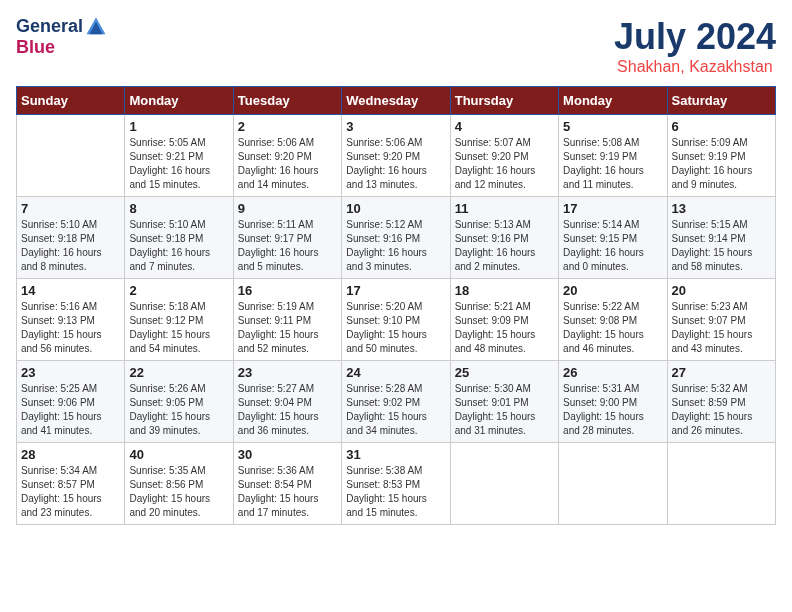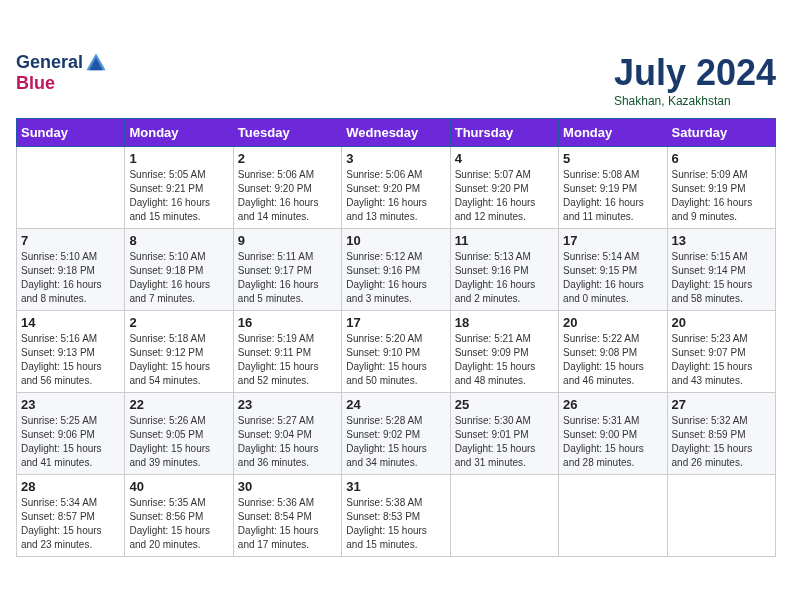--- a/index.html
+++ b/index.html
@@ -8,59 +8,58 @@
       background: #fff;
       width: 792px;
       min-height: 612px;
       padding: 16px;
     }
     .header {
       display: flex;
       justify-content: space-between;
       align-items: flex-start;
       margin-bottom: 10px;
-      margin-top: 36px;
     }
     .logo {
       display: flex;
       align-items: center;
     }
     .logo-text {
       font-size: 18px;
       font-weight: bold;
       color: #1a3a6b;
       line-height: 1.1;
     }
     .logo-text span {
       color: #be185d;
     }
     .logo-icon {
       width: 28px;
       height: 28px;
       margin-left: 2px;
     }
     .title-block {
-      text-align: left;
+      text-align: center;
     }
     .month-title {
       font-size: 36px;
       font-weight: bold;
       color: #1a3a6b;
     }
     .location-title {
-      font-size: 12px;
-      color: #14532d;
+      font-size: 16px;
+      color: #ef4444;
     }
     table {
       width: 100%;
       border-collapse: collapse;
       font-size: 11px;
     }
     thead tr th {
-      background-color: #6d28d9;
+      background-color: #7f1d1d;
       color: #fff;
       padding: 6px 4px;
       text-align: left;
       font-size: 13px;
       font-weight: bold;
       border: 1px solid #2255a4;
     }
     tbody tr td {
       border: 1px solid #ccc;
       vertical-align: top;

